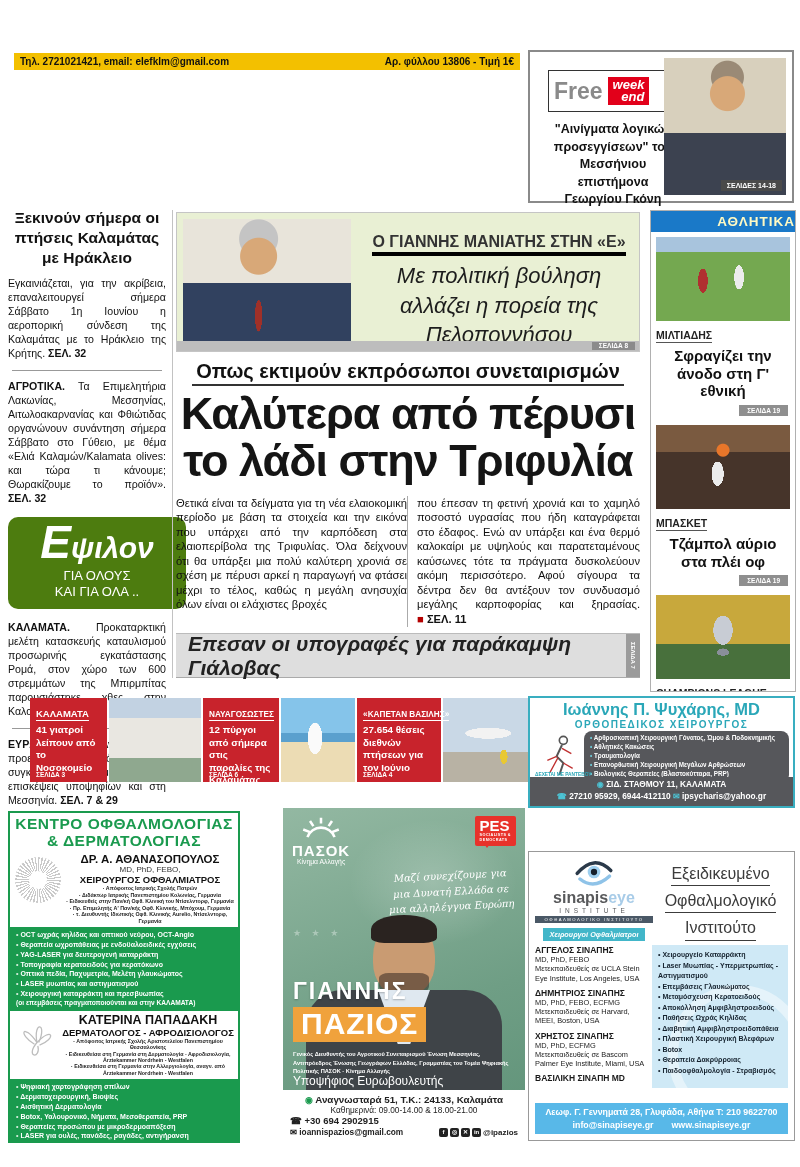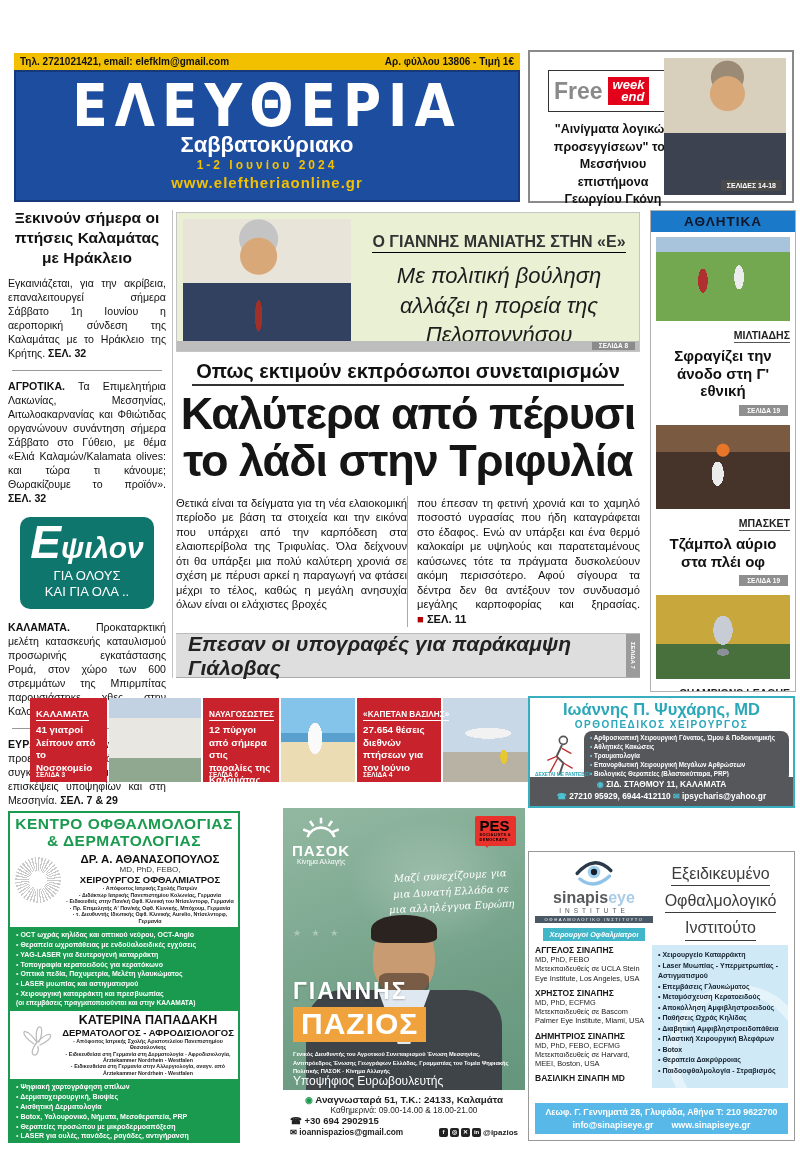--- a/index.html
+++ b/index.html
@@ -26,36 +26,36 @@
                 radial-gradient(circle at 52% 14%, #9a8a76 16px, transparent 17px),
                 linear-gradient(180deg,#d8d0bd 0 55%, #3c4250 55%); }
   .fw-badge { position:absolute; right:10px; bottom:10px; background:#4a4a4a; color:#fff; font-size:7px; font-weight:bold; padding:2px 6px; }
 
   
   .leftcol { position:absolute; left:8px; top:192px; width:158px; }
   .lc-head { font-size:15.5px; font-weight:bold; text-align:center; line-height:1.3; color:#111; margin-bottom:9px; }
   .lc-body { font-size:10.6px; text-align:justify; line-height:1.32; color:#111; }
   .lc-body b { white-space:nowrap; }
   .lc-hr { border:none; border-top:1px solid #999; margin:9px 4px; }
-  .eps { width:134px; margin:11px auto 12px; background:#0f766e; border-radius:10px; color:#fff; text-align:center; padding:5px 0 9px; }
+  .eps { width:178px; margin:11px auto 12px; background:#4d7c0f; border-radius:10px; color:#fff; text-align:center; padding:5px 0 9px; }
   .eps-title { font-size:30px; font-weight:bold; font-style:italic; line-height:40px; }
   .eps-title::first-letter { font-size:46px; }
   .eps-line { font-size:13px; font-weight:normal; line-height:1.25; }
 
   .vline { position:absolute; left:172px; top:194px; height:468px; border-left:1px solid #c2c2c2; }
 
   
   .interview { position:absolute; left:176px; top:196px; width:464px; height:140px; background:#e9f0d4; border:1px solid #c5c5c5; }
   .iv-photo { position:absolute; left:6px; top:6px; width:168px; height:124px;
     background: radial-gradient(circle at 45% 30%, #d8a878 18px, transparent 19px),
                 radial-gradient(circle at 45% 16%, #c4c4c4 19px, transparent 20px),
                 radial-gradient(ellipse 6px 26px at 45% 78%, #a03028 0 60%, transparent 61%),
                 linear-gradient(180deg,#e8e4da 0 52%, #31415f 52%); }
   .iv-right { margin-left:182px; padding-top:20px; text-align:center; }
-  .iv-kicker span { font-size:16px; font-weight:bold; color:#333; border-bottom:1px solid #000000; padding-bottom:2px; }
+  .iv-kicker span { font-size:16px; font-weight:bold; color:#333; border-bottom:4px solid #000000; padding-bottom:2px; }
   .iv-title { margin-top:10px; font-size:22px; font-style:italic; color:#1d1d1d; line-height:1.35; padding:0 8px; }
   .iv-bar { position:absolute; left:0; bottom:0; width:100%; height:10px; background:#bdbdbd; }
   .iv-badge { position:absolute; right:4px; bottom:1px; background:#8b8b8b; color:#fff; font-size:6.5px; font-weight:bold; line-height:8px; padding:0 7px; }
 
   
   .lead { position:absolute; left:176px; top:344px; width:464px; }
   .ld-kicker { text-align:center; }
   .ld-kicker span { font-size:20px; font-weight:bold; color:#111; border-bottom:2px solid #333; padding:0 4px 2px; }
   .ld-headline { margin-top:7px; font-size:45px; font-weight:800; text-align:center; line-height:1.05; letter-spacing:-1px; color:#151515; }
   .ld-cols { display:flex; margin-top:11px; border-bottom:1px solid #aaa; padding-bottom:9px; }
@@ -65,33 +65,33 @@
   .pageref { font-weight:bold; white-space:nowrap; }
   .pageref::before { content:"■ "; color:#b40000; }
 
   
   .strip { position:absolute; left:176px; top:617px; width:464px; height:45px; background:#dedede; border-top:1px solid #bbb; border-bottom:1px solid #aaa; display:flex; align-items:center; }
   .strip-title { font-size:21px; font-weight:bold; font-style:italic; color:#222; padding-left:12px; }
   .strip-tag { position:absolute; right:0; top:0; width:14px; height:100%; background:#9b9b9b; color:#fff; font-size:6px; font-weight:bold; writing-mode:vertical-rl; text-align:center; line-height:14px; }
 
   
   .sports { position:absolute; left:650px; top:194px; width:146px; height:482px; border:1px solid #b0b0b0; background:#fff; overflow:hidden; }
-  .sp-header { background:#1a79c8; color:#0f172a; font-size:13.5px; font-weight:bold; text-align:center; letter-spacing:1px; padding:3px 0; }
+  .sp-header { background:#1a79c8; color:#fef9c3; font-size:13.5px; font-weight:bold; text-align:right; letter-spacing:1px; padding:3px 0; }
   .sp-item { padding:5px 5px 4px; }
   .sp-photo { height:84px; margin-bottom:4px; }
   .ph-soccer { background: radial-gradient(ellipse 8px 20px at 35% 52%, #b03030 0 60%, transparent 61%),
                radial-gradient(ellipse 8px 20px at 62% 48%, #ececec 0 60%, transparent 61%),
                linear-gradient(180deg,#a8c4dd 0 18%, #74a850 18%); }
   .ph-basket { background: radial-gradient(circle at 50% 30%, #e8762a 6px, transparent 7px),
                radial-gradient(ellipse 10px 20px at 46% 58%, #ececec 0 60%, transparent 61%),
                linear-gradient(180deg,#7a5a40 0 32%, #46342a 32%); }
   .ph-cup { background: radial-gradient(ellipse 16px 24px at 50% 42%, #c8ccd4 0 60%, transparent 61%),
             radial-gradient(ellipse 10px 6px at 50% 68%, #8a8f9a 0 60%, transparent 61%),
             linear-gradient(180deg,#c8a83c 0 58%, #48703c 58%); }
-  .sp-kicker { text-align:right; }
+  .sp-kicker { text-align:left; }
   .sp-kicker span { font-size:10.5px; font-weight:bold; color:#222; border-bottom:1px solid #555; padding-bottom:1px; }
   .sp-title { text-align:center; font-size:15px; font-weight:bold; line-height:1.18; margin-top:4px; color:#111; }
   .sp-badge { display:block; margin:5px 2px 0 auto; width:fit-content; background:#8f8f8f; color:#fff; font-size:6.5px; font-weight:bold; padding:2px 8px; }
 
   
   .teasers { position:absolute; left:30px; top:682px; width:500px; height:84px; display:flex; gap:2px; }
   .tz { position:relative; background:#c8232c; color:#fff; padding:5px 6px; }
   .tz1 { width:78px; } .tz2 { width:76px; } .tz3 { width:84px; }
   .tz-title { font-size:9.5px; font-weight:bold; border-bottom:1px solid #fff; display:inline-block; padding-bottom:1px; margin-bottom:3px; white-space:nowrap; }
   .tz-text { font-size:9.8px; font-weight:bold; line-height:1.28; }
@@ -136,21 +136,21 @@
   .ed-doc2 { padding-left:52px; }
   .fly { position:absolute; left:6px; top:8px; }
 
   
   .pasok { position:absolute; left:283px; top:792px; width:242px; height:338px; overflow:hidden;
     background: radial-gradient(ellipse 120px 90px at 62% 22%, rgba(255,255,255,.22), transparent 70%),
                 linear-gradient(160deg,#93b8a2 0%, #6f9e85 60%, #5f9278 100%); }
   .pk-logo { position:absolute; left:9px; top:8px; text-align:center; color:#fff; }
   .pk-party { font-size:15px; font-weight:800; letter-spacing:1px; line-height:1; margin-top:1px; }
   .pk-partysub { font-size:6.8px; }
-  .pes { position:absolute; right:9px; top:8px; background:#e8322b; color:#000000; padding:2px 5px 3px; border-radius:2px; text-align:left; }
+  .pes { position:absolute; right:9px; top:8px; background:#e8322b; color:#ffffff; padding:2px 5px 3px; border-radius:2px; text-align:left; }
   .pes-t { font-size:15px; font-weight:800; line-height:1; }
   .pes-s { font-size:3.8px; font-weight:bold; letter-spacing:.4px; line-height:1.3; }
   .pes::after { content:""; position:absolute; left:7px; bottom:-7px; border:5px solid transparent; border-top:7px solid #e8322b; }
   .pk-stars { position:absolute; left:10px; top:120px; color:rgba(255,255,255,.35); font-size:9px; letter-spacing:4px; }
   .pk-slogan { position:absolute; right:8px; top:60px; width:132px; color:#fff; font-family:"DejaVu Serif", serif; font-style:italic; font-size:10px; line-height:1.55; text-align:center; transform:rotate(-3deg); }
   .pk-head { position:absolute; left:50%; transform:translateX(-50%); top:112px; width:62px; height:76px; background:#c99b72; border-radius:48% 48% 44% 44%; }
   .pk-head::before { content:""; position:absolute; left:-2px; right:-2px; top:-5px; height:28px; background:#2a2320; border-radius:50% 50% 20% 20%; }
   .pk-head::after { content:""; position:absolute; left:6px; right:6px; bottom:-1px; height:24px; background:rgba(40,30,25,.5); border-radius:20% 20% 46% 46%; }
   .pk-shoulders { position:absolute; left:50%; transform:translateX(-50%); top:182px; width:196px; height:104px; background:#3f4448; border-radius:36px 36px 0 0; }
   .pk-shoulders::before { content:""; position:absolute; left:50%; transform:translateX(-50%); top:0; width:52px; height:54px; background:#dfe8f0; clip-path:polygon(0 0,100% 0,62% 100%,38% 100%); }
@@ -196,26 +196,20 @@
 </head>
 <body>
 
 <div class="page">
 
   <div class="masthead">
     <div class="mh-topbar">
       <span>Τηλ. 2721021421, email: elefklm@gmail.com</span>
       <span>Αρ. φύλλου 13806 - Τιμή 1€</span>
     </div>
-    <div class="mh-blue">
-      <div class="mh-logo">ΕΛΕΥΘΕΡΙΑ</div>
-      <div class="mh-edition">Σαββατοκύριακο</div>
-      <div class="mh-date">1-2 Ιουνίου 2024</div>
-      <div class="mh-site">www.eleftheriaonline.gr</div>
-    </div>
   </div>
 
   <div class="fw">
     <div class="fw-logo">
       <span class="fw-free">Free</span>
       <span class="fw-red">
         <span>week</span><br>
         <span>end</span>
       </span>
     </div>
@@ -456,28 +450,28 @@
       </div>
     </div>
     <div class="sin-cols">
       <div class="sin-docs">
         <div class="sin-doc">
           <div class="sin-dname">ΑΓΓΕΛΟΣ ΣΙΝΑΠΗΣ</div>
           <div class="sin-ddeg">MD, PhD, FEBO</div>
           <div class="sin-dinfo">Μετεκπαιδευθείς σε UCLA Stein Eye Institute, Los Angeles, USA</div>
         </div>
         <div class="sin-doc">
+          <div class="sin-dname">ΔΗΜΗΤΡΙΟΣ ΣΙΝΑΠΗΣ</div>
+          <div class="sin-ddeg">MD, PhD, FEBO, ECFMG</div>
+          <div class="sin-dinfo">Μετεκπαιδευθείς σε Harvard, MEEI, Boston, USA</div>
+        </div>
+        <div class="sin-doc">
           <div class="sin-dname">ΧΡΗΣΤΟΣ ΣΙΝΑΠΗΣ</div>
           <div class="sin-ddeg">MD, PhD, ECFMG</div>
           <div class="sin-dinfo">Μετεκπαιδευθείς σε Bascom Palmer Eye Institute, Miami, USA</div>
-        </div>
-        <div class="sin-doc">
-          <div class="sin-dname">ΔΗΜΗΤΡΙΟΣ ΣΙΝΑΠΗΣ</div>
-          <div class="sin-ddeg">MD, PhD, FEBO, ECFMG</div>
-          <div class="sin-dinfo">Μετεκπαιδευθείς σε Harvard, MEEI, Boston, USA</div>
         </div>
         <div class="sin-doc">
           <div class="sin-dname">ΒΑΣΙΛΙΚΗ ΣΙΝΑΠΗ MD</div>
         </div>
       </div>
       <ul class="sin-serv">
         <li>Χειρουργείο Καταρράκτη</li>
         <li>Laser Μυωπίας - Υπερμετρωπίας - Αστιγματισμού</li>
         <li>Επεμβάσεις Γλαυκώματος</li>
         <li>Μεταμόσχευση Κερατοειδούς</li>

